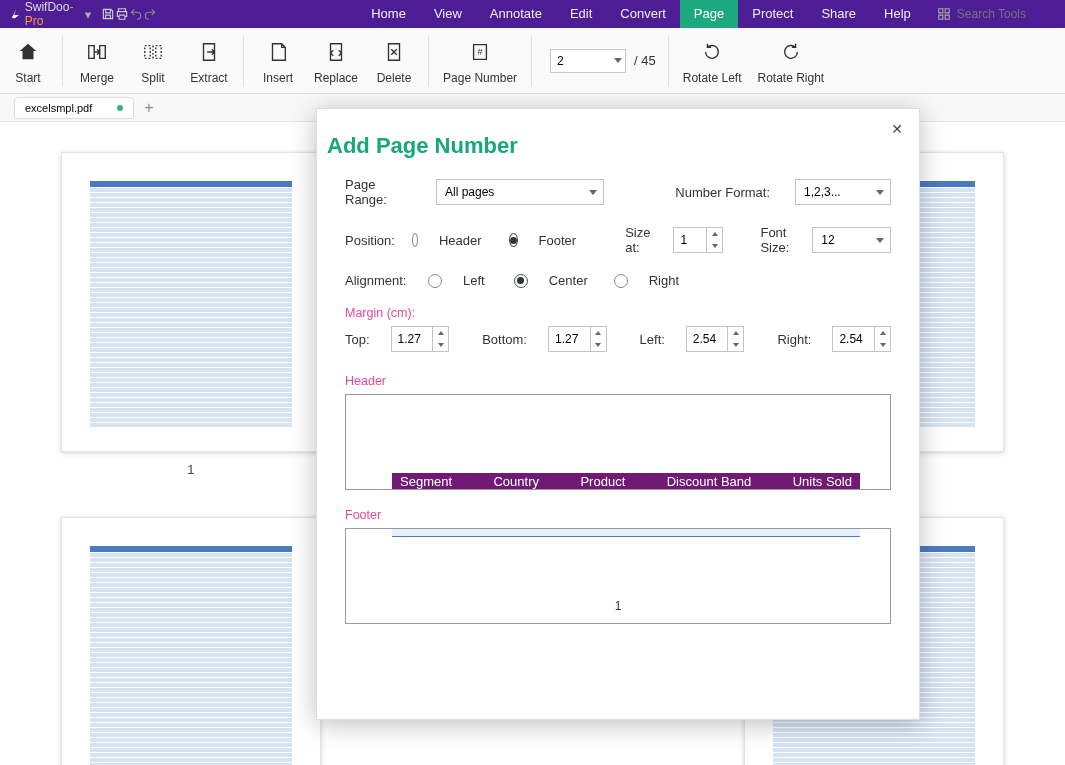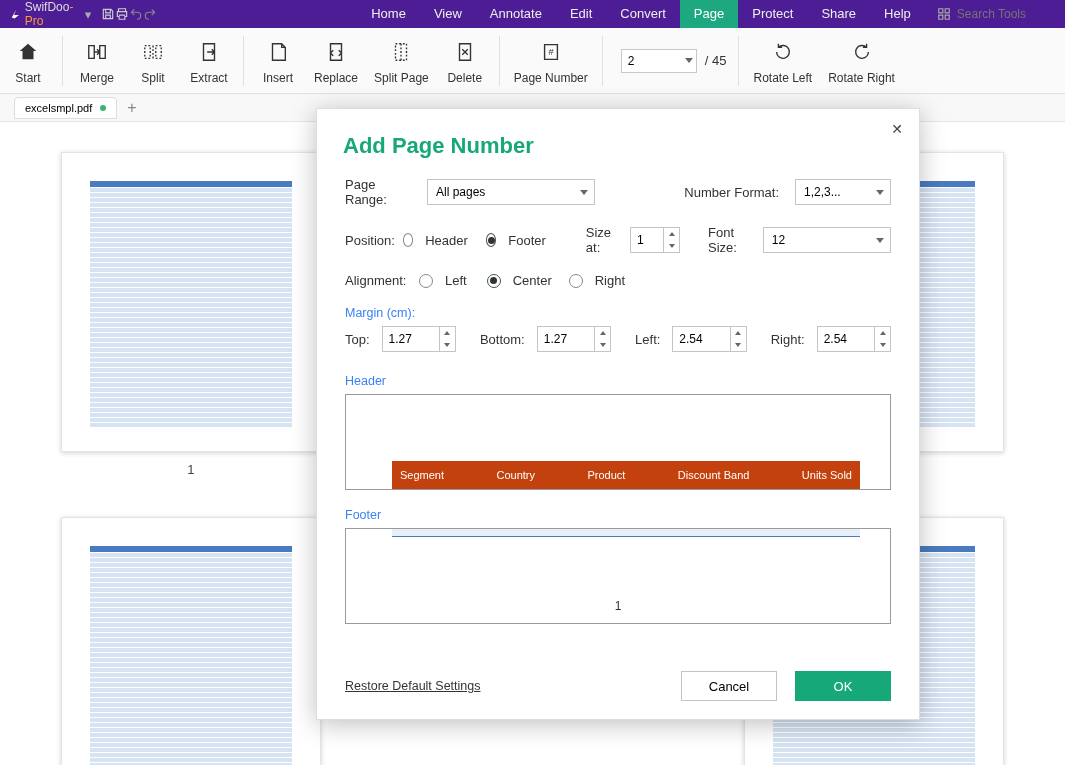--- a/index.html
+++ b/index.html
@@ -25,56 +25,56 @@
 .rbtn .ric { height: 30px; display: flex; align-items: center; justify-content: center; color: #333; }
 .rbtn .rlbl { font-size: 12px; margin-top: 4px; }
 .rdiv { width: 1px; height: 50px; background: #e0e0e0; margin: 0 6px; }
 .page-input { width: 76px; height: 24px; border: 1px solid #c8c8c8; padding: 0 18px 0 6px; font-size: 12px; position: relative; }
 .page-wrap { position: relative; margin-left: 12px; }
 .page-wrap .arrow { position: absolute; right: 4px; top: 9px; width: 0; height: 0; border-left: 4px solid transparent; border-right: 4px solid transparent; border-top: 5px solid #666; }
 .page-total { color: #333; font-size: 13px; margin-left: 8px; }
 
 
 .tabbar { height: 28px; background: #f8f8f8; border-bottom: 1px solid #e6e6e6; display: flex; align-items: center; padding-left: 14px; }
-.tab { display: flex; align-items: center; height: 22px; padding: 0 10px; border: 1px solid #ddd; border-radius: 4px 4px 0 0; background: #fff; font-size: 11px; gap: 8px; }
+.tab { display: flex; align-items: center; height: 22px; padding: 0 10px; border: 1px solid #ddd; border-radius: 4px 4px 0 0; background: #fff; font-size: 11px; gap: 25px; }
 .tab .dot { width: 6px; height: 6px; background: #3cb371; border-radius: 50%; }
 .tab-add { margin-left: 10px; color: #888; font-size: 16px; cursor: pointer; }
 
 
 .workspace { position: absolute; top: 122px; left: 0; right: 0; bottom: 0; background: #fff; overflow: hidden; }
 .thumbs { display: grid; grid-template-columns: 1fr 1fr 1fr; gap: 40px 40px; padding: 30px 40px; }
 .page-thumb { display: flex; flex-direction: column; align-items: center; gap: 10px; }
 .sheet { width: 260px; height: 300px; background: #fff; box-shadow: 0 1px 5px rgba(0,0,0,.18); border: 1px solid #e4e4e4; position: relative; overflow: hidden; }
 .mini-table { position: absolute; top: 28px; left: 28px; right: 28px; }
 .mini-header { height: 6px; background: #4a7bbf; margin-bottom: 1px; }
 .mini-row { height: 4px; background: #d6e3f3; margin-bottom: 1px; }
 .page-num-label { font-size: 13px; color: #444; }
 
 
 .dialog { position: absolute; left: 316px; top: 108px; width: 604px; height: 612px; background: #fff; box-shadow: 0 4px 24px rgba(0,0,0,.25); z-index: 50; border: 1px solid #ddd; }
 .dlg-close { position: absolute; top: 12px; right: 16px; color: #444; cursor: pointer; font-size: 14px; }
-.dlg-title { color: #17a87a; font-size: 22px; font-weight: 600; padding: 24px 26px 18px; }
+.dlg-title { color: #17a87a; font-size: 22px; font-weight: 600; padding: 24px 10px 18px; }
 .dlg-body { padding: 0 28px; }
-.row { display: flex; align-items: center; margin-bottom: 18px; gap: 8px; }
+.row { display: flex; align-items: center; margin-bottom: 18px; gap: 17px; }
 .lbl { font-size: 13px; color: #333; }
 .select { position: relative; height: 26px; border: 1px solid #c4c4c4; background: #fff; display: flex; align-items: center; padding: 0 22px 0 8px; font-size: 12px; cursor: pointer; }
 .select .ar { position: absolute; right: 6px; width: 0; height: 0; border-left: 4px solid transparent; border-right: 4px solid transparent; border-top: 5px solid #666; }
 .radio { width: 14px; height: 14px; border: 1.5px solid #888; border-radius: 50%; display: inline-flex; align-items: center; justify-content: center; margin-right: 4px; cursor: pointer; }
 .radio.sel { border-color: #455; }
 .radio.sel::after { content: ""; width: 7px; height: 7px; background: #333; border-radius: 50%; }
 .numfield { position: relative; height: 26px; border: 1px solid #c4c4c4; display: flex; align-items: center; width: 70px; }
 .numfield input { border: none; outline: none; width: 48px; padding: 0 6px; font-size: 12px; }
 .spin { position: absolute; right: 0; top: 0; bottom: 0; width: 16px; border-left: 1px solid #c4c4c4; display: flex; flex-direction: column; }
 .spin div { flex: 1; display: flex; align-items: center; justify-content: center; cursor: pointer; }
 .spin div::before { content: ""; width: 0; height: 0; border-left: 3px solid transparent; border-right: 3px solid transparent; }
 .spin .up::before { border-bottom: 4px solid #666; }
 .spin .dn::before { border-top: 4px solid #666; }
-.section-label { font-size: 12.5px; color: #3b82f6; margin-bottom: 6px; }
+.section-label { font-size: 12.5px; color: #ec4899; margin-bottom: 6px; }
 .preview-box { border: 1px solid #999; height: 96px; background: #fff; position: relative; margin-bottom: 18px; overflow: hidden; }
-.preview-box.header-box .strip { position: absolute; bottom: 0; left: 46px; right: 30px; height: 28px; background: #c2410c; color: #fff; font-size: 11px; display: flex; justify-content: space-between; padding: 0 8px; align-items: center; }
+.preview-box.header-box .strip { position: absolute; bottom: 0; left: 46px; right: 30px; height: 16px; background: #701a75; color: #fff; font-size: 13px; display: flex; justify-content: space-between; padding: 0 8px; align-items: center; }
 .preview-box.footer-box .topline { position: absolute; top: 0; left: 46px; right: 30px; height: 8px; border-bottom: 1px solid #4a7bbf; background: #e6eef8; }
 .preview-box.footer-box .pn { position: absolute; top: 70px; left: 0; right: 0; text-align: center; font-size: 12px; color: #333; }
 .dlg-footer { position: absolute; bottom: 18px; left: 28px; right: 28px; display: flex; align-items: center; }
 .restore { color: #333; text-decoration: underline; font-size: 12.5px; cursor: pointer; }
 .btn { height: 30px; min-width: 96px; border: 1px solid #c4c4c4; background: #fff; display: flex; align-items: center; justify-content: center; font-size: 13px; cursor: pointer; }
 .btn.primary { background: #17a87a; color: #fff; border-color: #17a87a; }
 </style>
 </head>
 <body>
 
@@ -174,28 +174,20 @@
       <div class="ric">
         <svg width="22" height="22" viewBox="0 0 24 24">
           <path fill="none" stroke="#333" stroke-width="1.5" d="M6 3h12v18H6zM9 10l-3 3 3 3M15 10l3 3-3 3"></path>
         </svg>
       </div>
       <div class="rlbl">Replace</div>
     </div>
   <div class="rbtn">
       <div class="ric">
         <svg width="22" height="22" viewBox="0 0 24 24">
-          <path fill="none" stroke="#333" stroke-width="1.5" d="M6 3h12v18H6zM12 3v18" stroke-dasharray="2 2"></path>
-        </svg>
-      </div>
-      <div class="rlbl">Split Page</div>
-    </div>
-  <div class="rbtn">
-      <div class="ric">
-        <svg width="22" height="22" viewBox="0 0 24 24">
           <path fill="none" stroke="#333" stroke-width="1.5" d="M6 3h12v18H6zM9 9l6 6M15 9l-6 6"></path>
         </svg>
       </div>
       <div class="rlbl">Delete</div>
     </div>
   <div class="rdiv"></div>
   <div class="rbtn">
       <div class="ric">
         <svg width="22" height="22" viewBox="0 0 24 24">
           <path fill="none" stroke="#333" stroke-width="1.5" d="M5 4h14v16H5z"></path>
@@ -560,19 +552,13 @@
         </div>
     </div>
 
     <div class="section-label">Footer</div>
     <div class="preview-box footer-box">
       <div class="topline"></div>
       <div class="pn">1</div>
     </div>
 
   </div>
-  <div class="dlg-footer">
-    <span class="restore">Restore Default Settings</span>
-    <div style="flex:1"></div>
-    <div class="btn" style="margin-right:18px">Cancel</div>
-    <div class="btn primary">OK</div>
-  </div>
 </div>
 
 </body></html>

